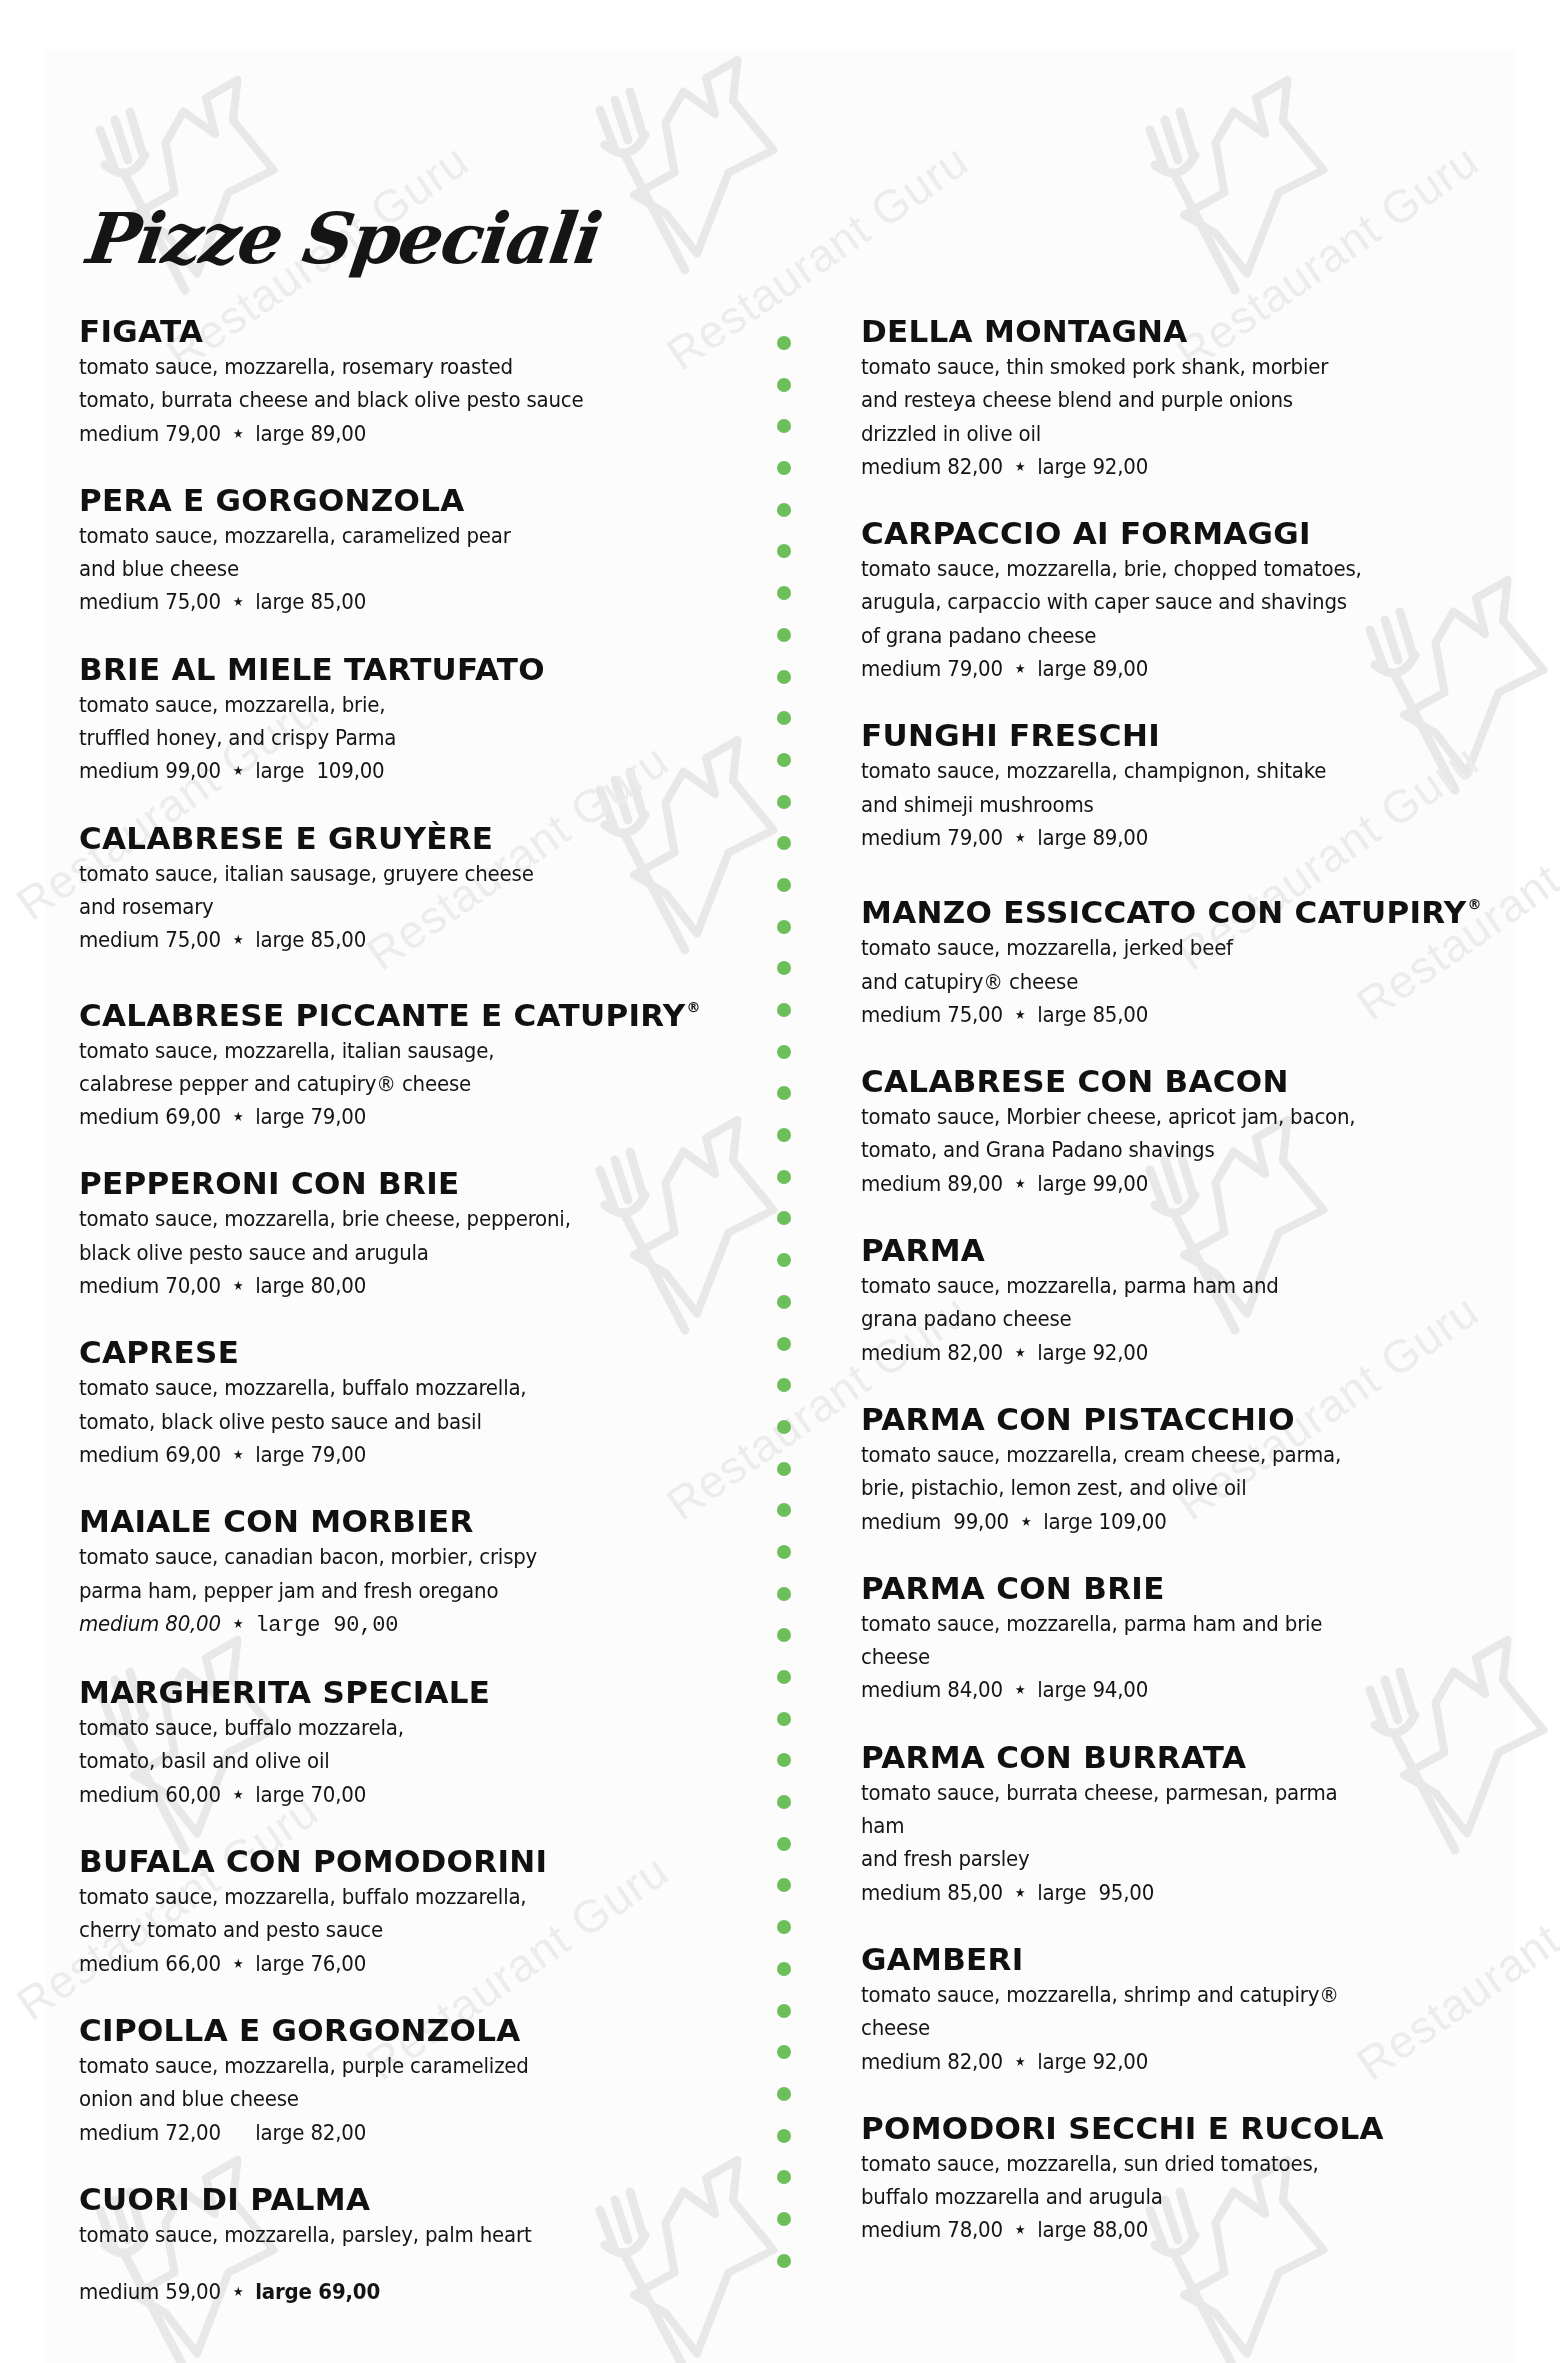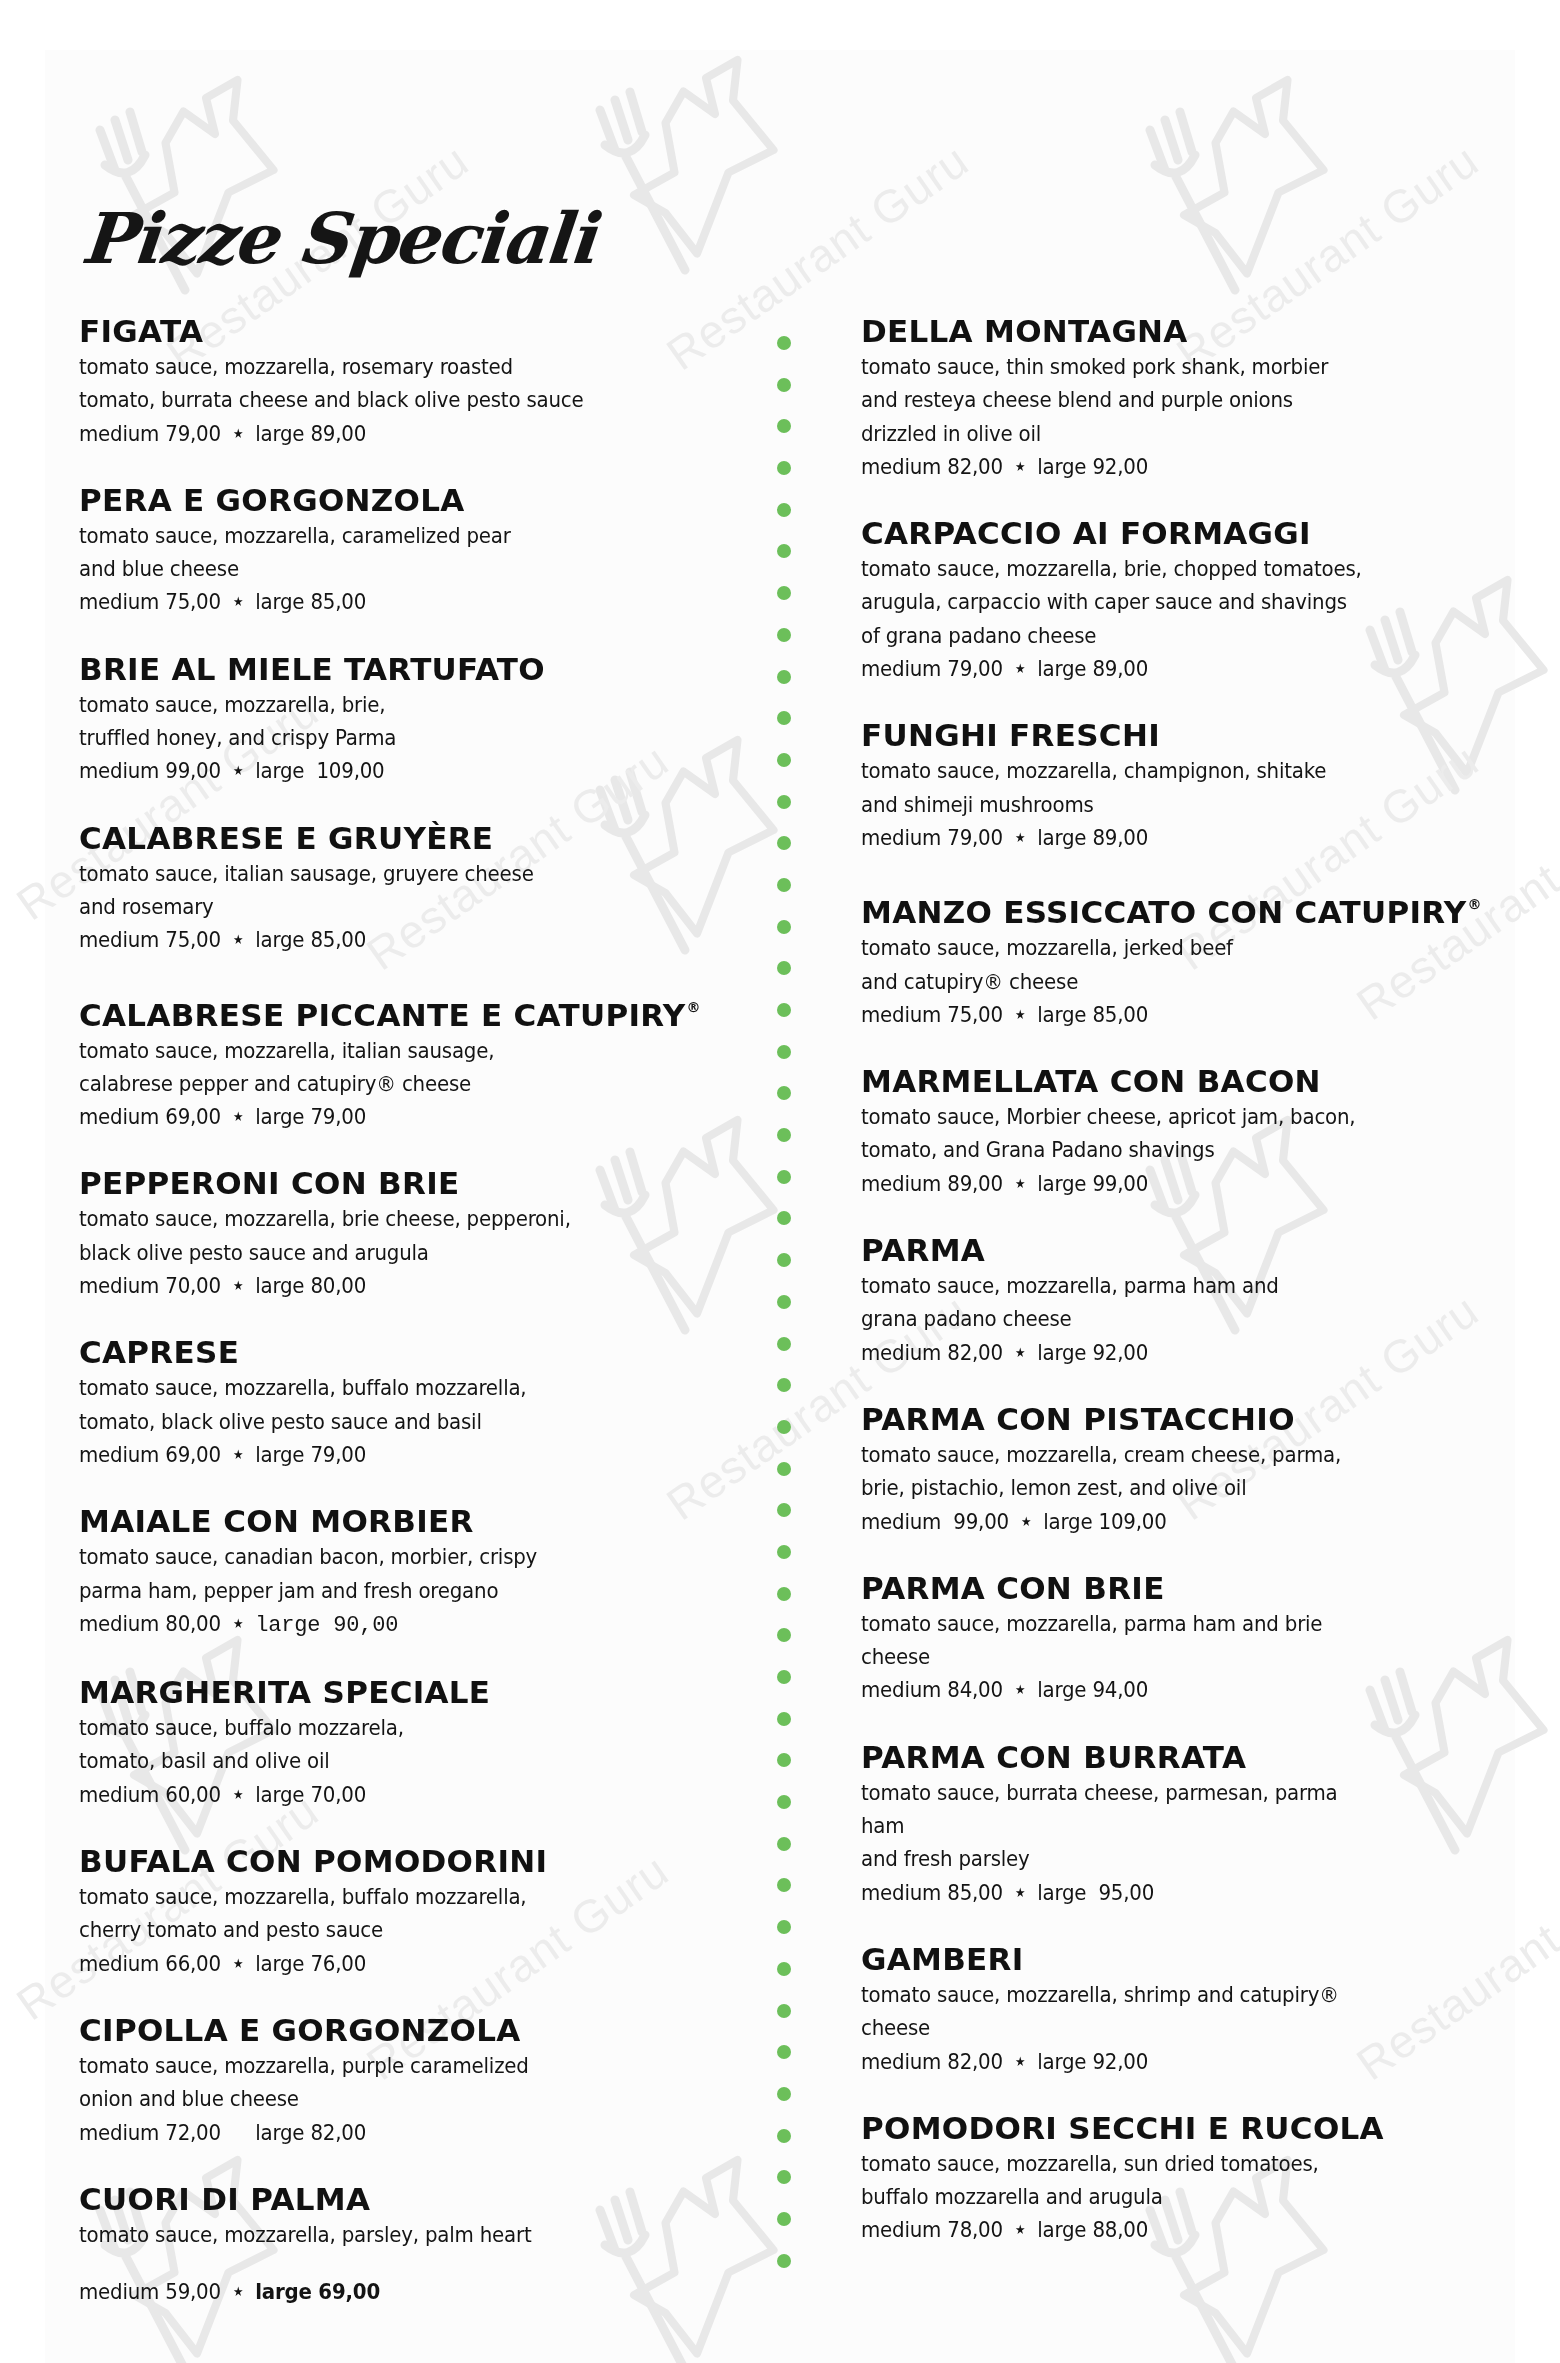--- a/index.html
+++ b/index.html
@@ -192,21 +192,21 @@
       <span class="p-med" style="white-space: pre;">medium 69,00</span><span class="sep">★</span><span class="p-large" style="white-space: pre;">large 79,00</span>
     </span>
   </div>
     <div class="item">
     <span class="item-name"><span class="name-text">MAIALE CON MORBIER</span></span>
     <div class="desc">
         <span class="desc-line">tomato sauce, canadian bacon, morbier, crispy</span>
         <span class="desc-line">parma ham, pepper jam and fresh oregano</span>
       </div>
     <span class="price-line">
-      <span class="p-med" style="white-space: pre;">medium 80,00</span><span class="sep">★</span><span class="p-large" style="white-space: pre; font-family: Liberation Mono, monospace;">large 90,00</span>
+      <span class="p-med" style="white-space: pre; font-style: italic;">medium 80,00</span><span class="sep">★</span><span class="p-large" style="white-space: pre; font-family: Liberation Mono, monospace;">large 90,00</span>
     </span>
   </div>
     <div class="item">
     <span class="item-name"><span class="name-text">MARGHERITA SPECIALE</span></span>
     <div class="desc">
         <span class="desc-line">tomato sauce, buffalo mozzarela,</span>
         <span class="desc-line">tomato, basil and olive oil</span>
       </div>
     <span class="price-line">
       <span class="p-med" style="white-space: pre;">medium 60,00</span><span class="sep">★</span><span class="p-large" style="white-space: pre;">large 70,00</span>
@@ -330,21 +330,21 @@
     <span class="item-name"><span class="name-text">MANZO ESSICCATO CON CATUPIRY</span><sup class="reg">®</sup></span>
     <div class="desc">
         <span class="desc-line">tomato sauce, mozzarella, jerked beef</span>
         <span class="desc-line">and catupiry® cheese</span>
       </div>
     <span class="price-line">
       <span class="p-med" style="white-space: pre;">medium 75,00</span><span class="sep">★</span><span class="p-large" style="white-space: pre;">large 85,00</span>
     </span>
   </div>
     <div class="item">
-    <span class="item-name"><span class="name-text">MARMELLATA CON BACON</span></span>
+    <span class="item-name"><span class="name-text">CALABRESE CON BACON</span></span>
     <div class="desc">
         <span class="desc-line">tomato sauce, Morbier cheese, apricot jam, bacon,</span>
         <span class="desc-line">tomato, and Grana Padano shavings</span>
       </div>
     <span class="price-line">
       <span class="p-med" style="white-space: pre;">medium 89,00</span><span class="sep">★</span><span class="p-large" style="white-space: pre;">large 99,00</span>
     </span>
   </div>
     <div class="item">
     <span class="item-name"><span class="name-text">PARMA</span></span>

